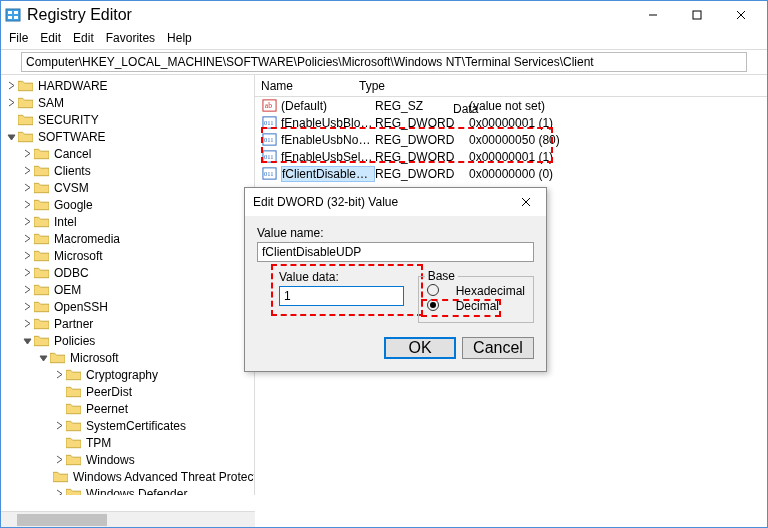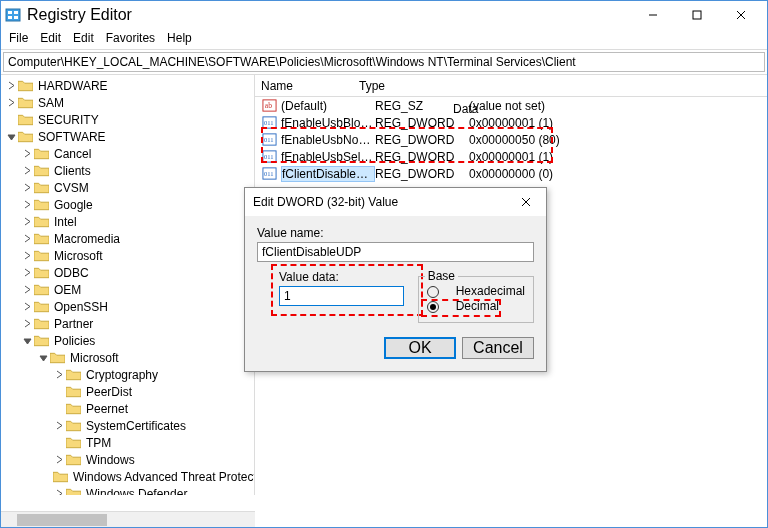--- a/index.html
+++ b/index.html
@@ -6,21 +6,21 @@
   html, body { margin: 0; padding: 0; font-family: "Segoe UI", Tahoma, sans-serif; font-size: 12px; color: #000; background: #fff; }
   .window { width: 768px; height: 528px; border: 1px solid #4a90d9; display: flex; flex-direction: column; position: relative; }
   .titlebar { display: flex; align-items: center; height: 28px; padding: 0 4px; background: #fff; }
   .titlebar .icon { width: 16px; height: 16px; margin-right: 6px; }
   .titlebar .title { flex: 1; font-size: 16px; }
   .window-controls { display: flex; }
   .window-controls .btn { width: 44px; height: 28px; display: flex; align-items: center; justify-content: center; }
   .window-controls .btn svg { width: 10px; height: 10px; stroke: #000; stroke-width: 1; fill: none; }
   .menubar { display: flex; gap: 12px; padding: 2px 8px 4px 8px; }
   .menubar span { cursor: default; }
-  .addrbar { display: flex; align-items: flex-end; border-top: 1px solid #dcdcdc; border-bottom: 1px solid #dcdcdc; padding: 2px 2px; }
+  .addrbar { display: flex; align-items: flex-end; border-top: 1px solid #dcdcdc; border-bottom: 1px solid #dcdcdc; padding: 2px 20px; }
   .addrbar input { flex: 1; border: 1px solid #bcbcbc; padding: 2px 4px; font-size: 12px; font-family: inherit; }
   .body { flex: 1; display: flex; min-height: 0; }
   .tree { width: 254px; border-right: 1px solid #dcdcdc; overflow: auto; padding: 2px 0; white-space: nowrap; }
   .tree ul { list-style: none; margin: 0; padding-left: 16px; }
   .tree > ul { padding-left: 4px; }
   .tree li { position: relative; }
   .row { display: flex; align-items: center; height: 17px; padding-right: 4px; }
   .twist { width: 12px; display: inline-flex; justify-content: center; margin-right: 0; }
   .twist svg { width: 9px; height: 9px; fill: none; stroke: #555; stroke-width: 1; }
   .twist.open svg { fill: #555; stroke: #555; }
@@ -50,21 +50,21 @@
   .dlg-close { width: 24px; height: 20px; display: flex; align-items: center; justify-content: center; }
   .dlg-body { padding: 10px 12px 4px 12px; }
   .dlg-label { margin-bottom: 2px; }
   .dlg-input { width: 100%; border: 1px solid #999; padding: 2px 4px; font-family: inherit; font-size: 12px; background: #fff; }
   .dlg-input[readonly] { background: #fff; }
   .dlg-grid { display: flex; gap: 14px; margin-top: 8px; position: relative; margin-left: 22px; }
   .dlg-col1 { width: 136px; position: relative; }
   .dlg-col2 { flex: 1; position: relative; }
   .fieldset { border: 1px solid #bbb; padding: 6px 8px 8px 8px; margin-top: 6px; position: relative; }
   .fieldset .legend { position: absolute; top: -8px; left: 6px; background: #f0f0f0; padding: 0 3px; font-size: 12px; }
-  .radio { display: flex; align-items: flex-end; gap: 17px; margin: 1px 0; }
+  .radio { display: flex; align-items: flex-start; gap: 17px; margin: 1px 0; }
   .radio .r { width: 12px; height: 12px; border: 1px solid #333; border-radius: 50%; display: inline-flex; align-items: center; justify-content: center; }
   .radio .r.checked::after { content: ""; width: 6px; height: 6px; background: #000; border-radius: 50%; }
   .dlg-buttons { display: flex; justify-content: flex-end; gap: 6px; padding: 10px 12px 12px 12px; }
   .dlg-buttons button { min-width: 72px; height: 22px; border: 1px solid #888; background: #e1e1e1; font-family: inherit; font-size: 16px; }
   .dlg-buttons button.def { border: 1px solid #0078d7; box-shadow: inset 0 0 0 1px #0078d7; }
   .dash-in { border: 2px dashed #e00; position: absolute; pointer-events: none; }
 </style>
 </head>
 <body>
 

